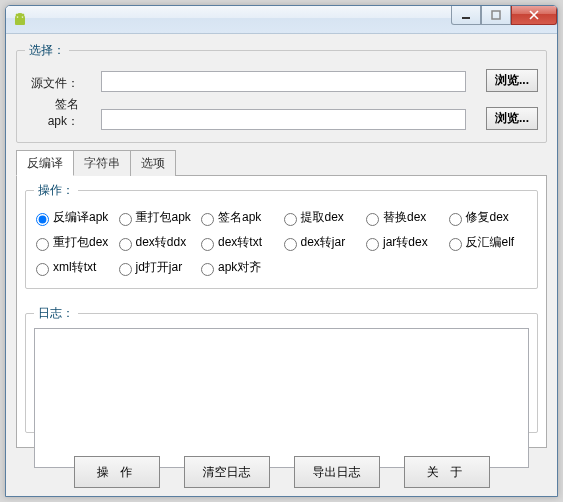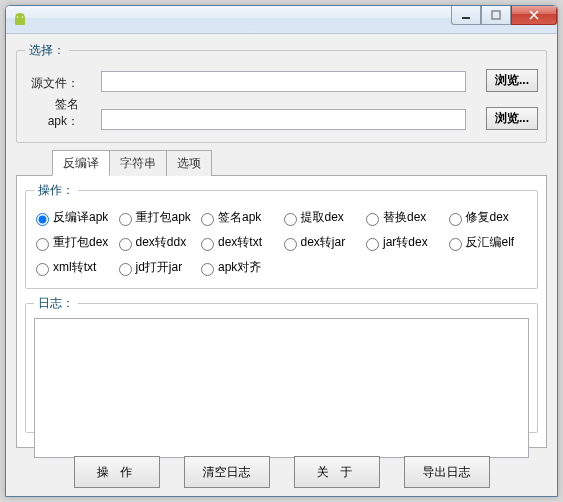--- a/index.html
+++ b/index.html
@@ -15,21 +15,21 @@
 .win-btn svg { display:block; }
 .client { padding: 8px 10px 6px 10px; background:#f0f0f0; height: calc(100% - 28px); display:flex; flex-direction:column; }
 fieldset { border: 1px solid #c8c8c8; border-radius:2px; margin: 0 0 6px 0; padding: 6px 8px 8px 8px; }
 legend { padding: 0 4px; color:#0c4a6e; }
 .file-row { display:flex; align-items:flex-end; margin: 4px 0; gap:20px; }
 .file-row label { width: 56px; text-align: right; padding-right:2px; color:#222; }
 .file-row input[type=text] { flex:1; height:21px; border:1px solid #abadb3; padding:1px 4px; background:#fff; }
 .browse-btn { width:52px; height:23px; border:1px solid #888; background:linear-gradient(to bottom,#f7f7f7,#e3e3e3); cursor:default;font-weight:bold; }
 .tabs { display:flex; position:relative; top:1px; z-index:2; }
 .tab { padding:4px 10px 3px 10px; border:1px solid #adadad; background:#f0f0f0; border-bottom:none; margin-right:-1px; cursor:default; color:#333; }
-.tab.active { background:#fff; border-bottom:1px solid #fff; position:relative;margin-left:36px; }
+.tab.active { background:#fff; border-bottom:1px solid #fff; position:relative; }
 .tab-body { border:1px solid #adadad; background:#fff; padding:6px 8px 8px 8px; flex:1; display:flex; flex-direction:column; min-height:0; }
 .radio-grid { display:grid; grid-template-columns: repeat(6, 1fr); gap:8px 4px; padding:4px 2px; }
 .radio-item { display:flex; align-items:flex-end; gap:4px; white-space:nowrap; }
 .radio-item input { margin:0; }
 .log-area { flex:1; display:flex; flex-direction:column; min-height:0; }
 .log-text { width:100%; flex:1; border:1px solid #abadb3; background:#fff; resize:none; padding:2px; min-height:140px; }
 .bottom-buttons { display:flex; justify-content:center; gap:24px; padding:8px 0 2px 0; }
 .action-btn { width:86px; height:32px; border:1px solid #888; background:linear-gradient(to bottom,#f7f7f7,#e3e3e3); cursor:default; letter-spacing:4px; text-align:center; }
 .action-btn.tight { letter-spacing:0; }
 </style>
@@ -146,26 +146,26 @@
               <input type="radio" name="op" style="">
               <span>jd打开jar</span>
             </label>
             <label class="radio-item">
               <input type="radio" name="op" style="">
               <span>apk对齐</span>
             </label>
           </div>
       </fieldset>
 
-      <fieldset class="log-area" style="flex:1;">
+      <fieldset class="log-area" style="flex:1;margin-top:10px;">
         <legend>日志：</legend>
         <textarea class="log-text" readonly="" style=""></textarea>
       </fieldset>
     </div>
 
     <div class="bottom-buttons">
       <button class="action-btn">操 作</button>
       <button class="action-btn tight">清空日志</button>
+      <button class="action-btn tight">导出日志</button>
       <button class="action-btn">关 于</button>
-      <button class="action-btn tight">导出日志</button>
     </div>
   </div>
 </div>
 
 </body></html>

